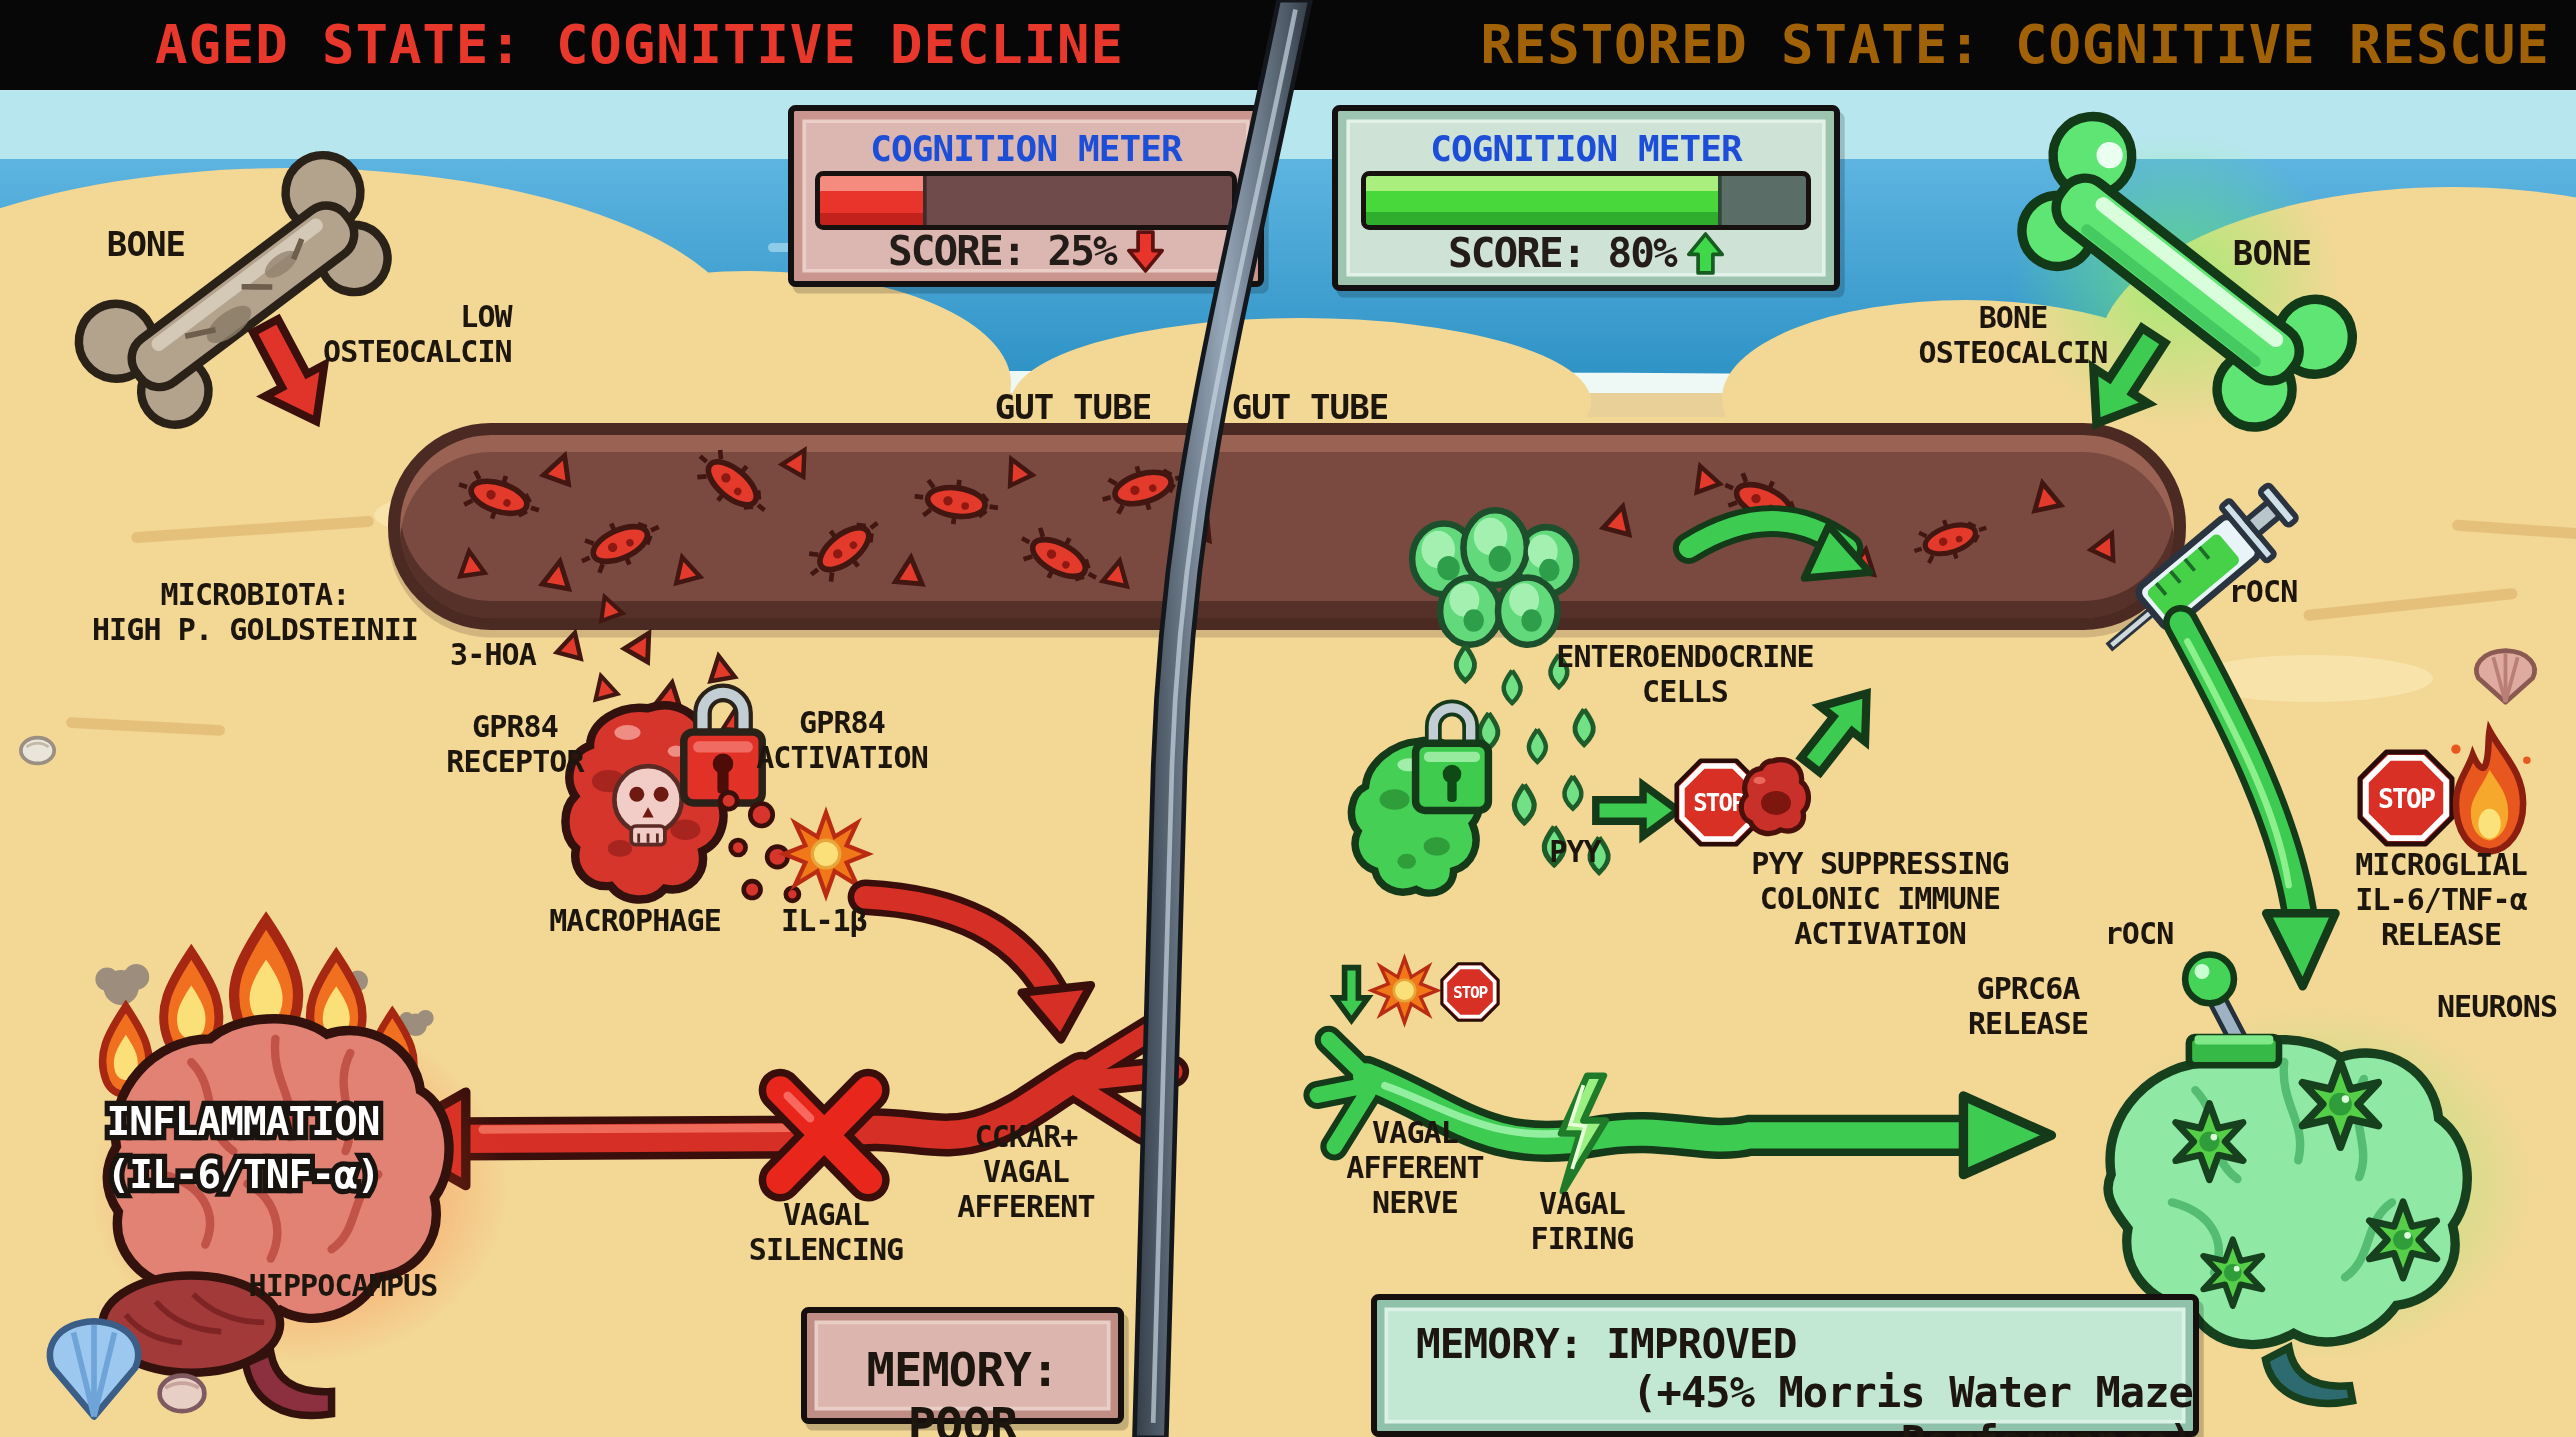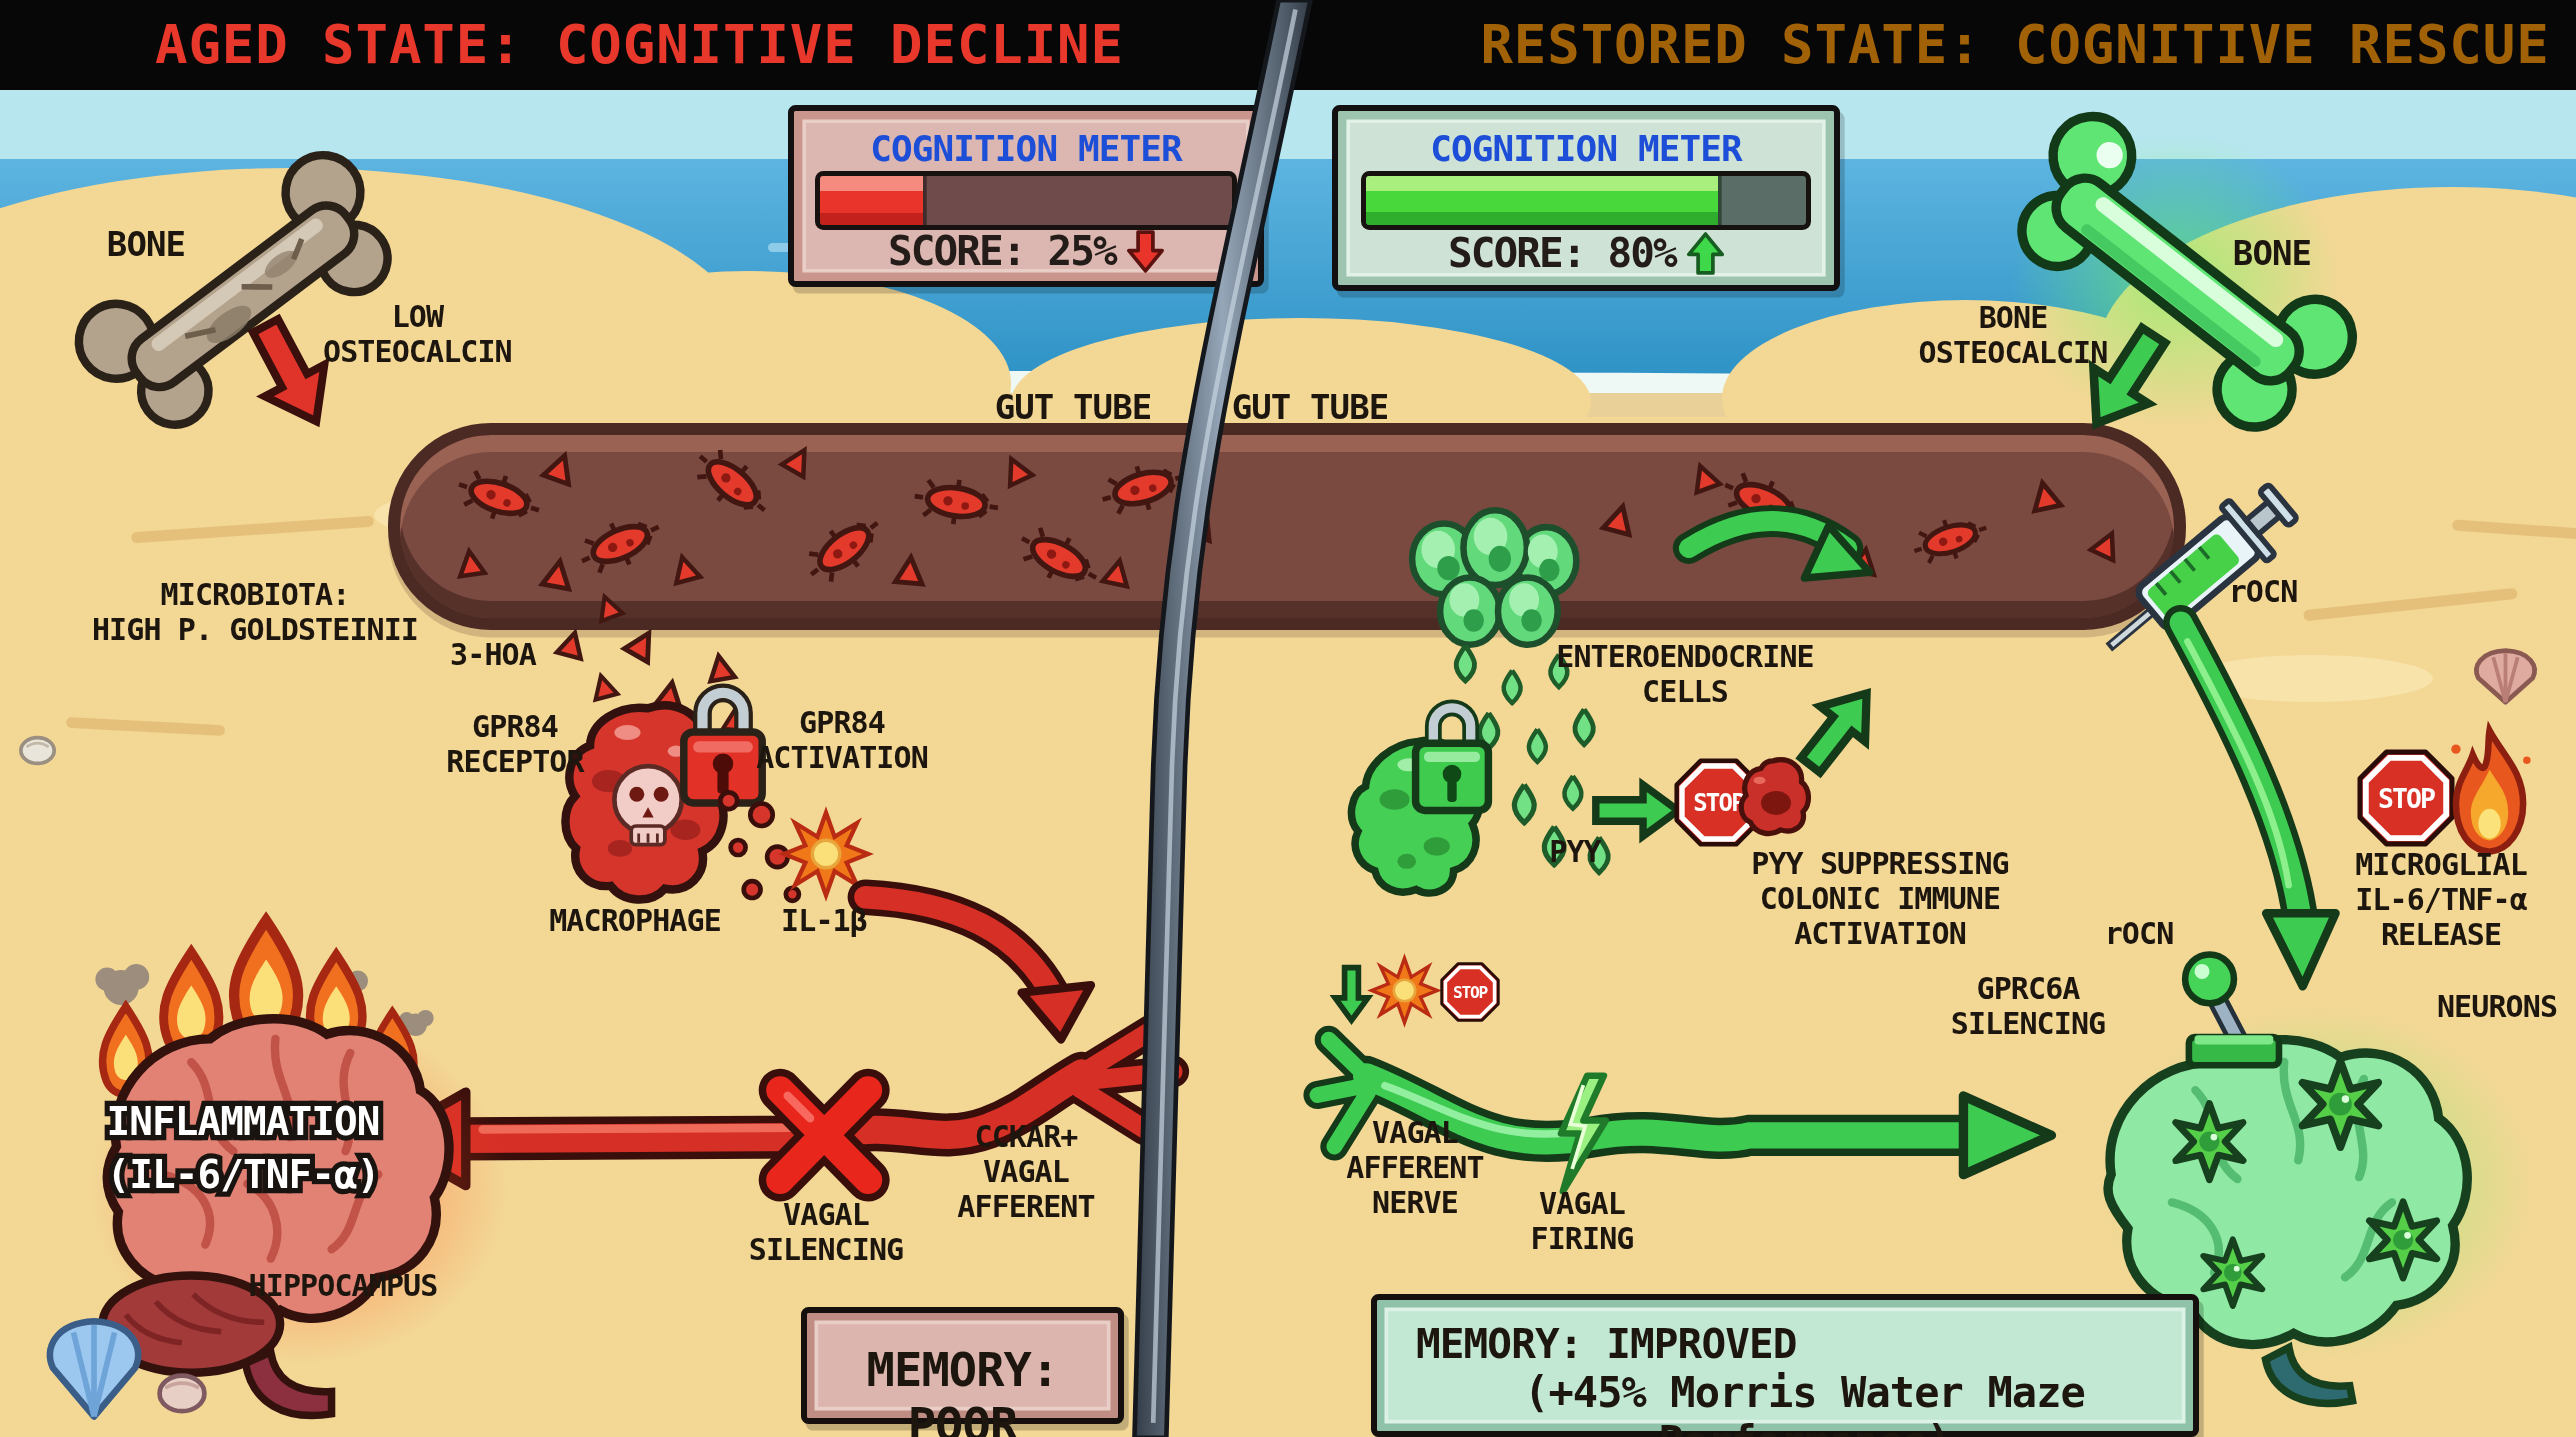--- a/index.html
+++ b/index.html
@@ -2,21 +2,21 @@
 <html style="font-size:15px"><head>
 <meta charset="utf-8">
 <style>
   html,body{margin:0;padding:0;background:#000;}
   #scene{position:relative;width:2576px;height:1438px;overflow:hidden;background:#f3d795;
          font-family:"DejaVu Sans Mono",monospace;}
   .abs{position:absolute;}
   svg.abs{overflow:visible;}
   .lbl{position:absolute;font-weight:bold;color:#1d160f;white-space:pre-line;text-align:center;
        line-height:1.16;letter-spacing:-0.9px;transform:translateX(-50%);font-size:30px;}
-  .lbl.la{transform:none;text-align:center;}
+  .lbl.la{transform:none;text-align:right;}
   .title{position:absolute;top:13px;font-weight:bold;font-size:54px;letter-spacing:0.9px;text-align:center;}
   .banner{position:absolute;left:0;top:0;width:2576px;height:90px;background:#070707;}
   .sky{position:absolute;left:0;top:90px;width:2576px;height:69px;background:#b7e6ef;}
   .ocean{position:absolute;left:0;top:159px;width:2576px;height:217px;
          background:linear-gradient(#5db4e0,#2f93c6);}
   .wave{position:absolute;height:9.4px;border-radius:5.6px;background:#9ed4ec;opacity:.8;}
   .foam{position:absolute;left:0;top:371px;width:2576px;height:24px;background:#eef8f4;border-radius:40% 60% 50% 50%/100% 100% 0 0;}
   .wet{position:absolute;left:0;top:393px;width:2576px;height:24px;background:#e9d098;}
   .dune{position:absolute;background:#f3d795;border-radius:50%;}
   .streak{position:absolute;height:11.2px;border-radius:7.5px;background:#e0b873;opacity:.75;}
@@ -462,21 +462,21 @@
   <div class="lbl" style="left:1310px;top:388px;font-size:34px">GUT TUBE</div>
   <div class="lbl" style="left:1685px;top:640px">ENTEROENDOCRINE
 CELLS</div>
   <div class="lbl" style="left:1575px;top:835px">PYY</div>
   <div class="lbl" style="left:1880px;top:847px">PYY SUPPRESSING
 COLONIC IMMUNE
 ACTIVATION</div>
   <div class="lbl" style="left:2263px;top:575px">rOCN</div>
   <div class="lbl" style="left:2139px;top:917px">rOCN</div>
   <div class="lbl" style="left:2028px;top:972px">GPRC6A
-SILENCING</div>
+RELEASE</div>
   <div class="lbl" style="left:2441px;top:848px">MICROGLIAL
 IL-6/TNF-α
 RELEASE</div>
   <div class="lbl" style="left:2497px;top:990px">NEURONS</div>
   <div class="lbl" style="left:1415px;top:1116px">VAGAL
 AFFERENT
 NERVE</div>
   <div class="lbl" style="left:1582px;top:1187px">VAGAL
 FIRING</div>
 

